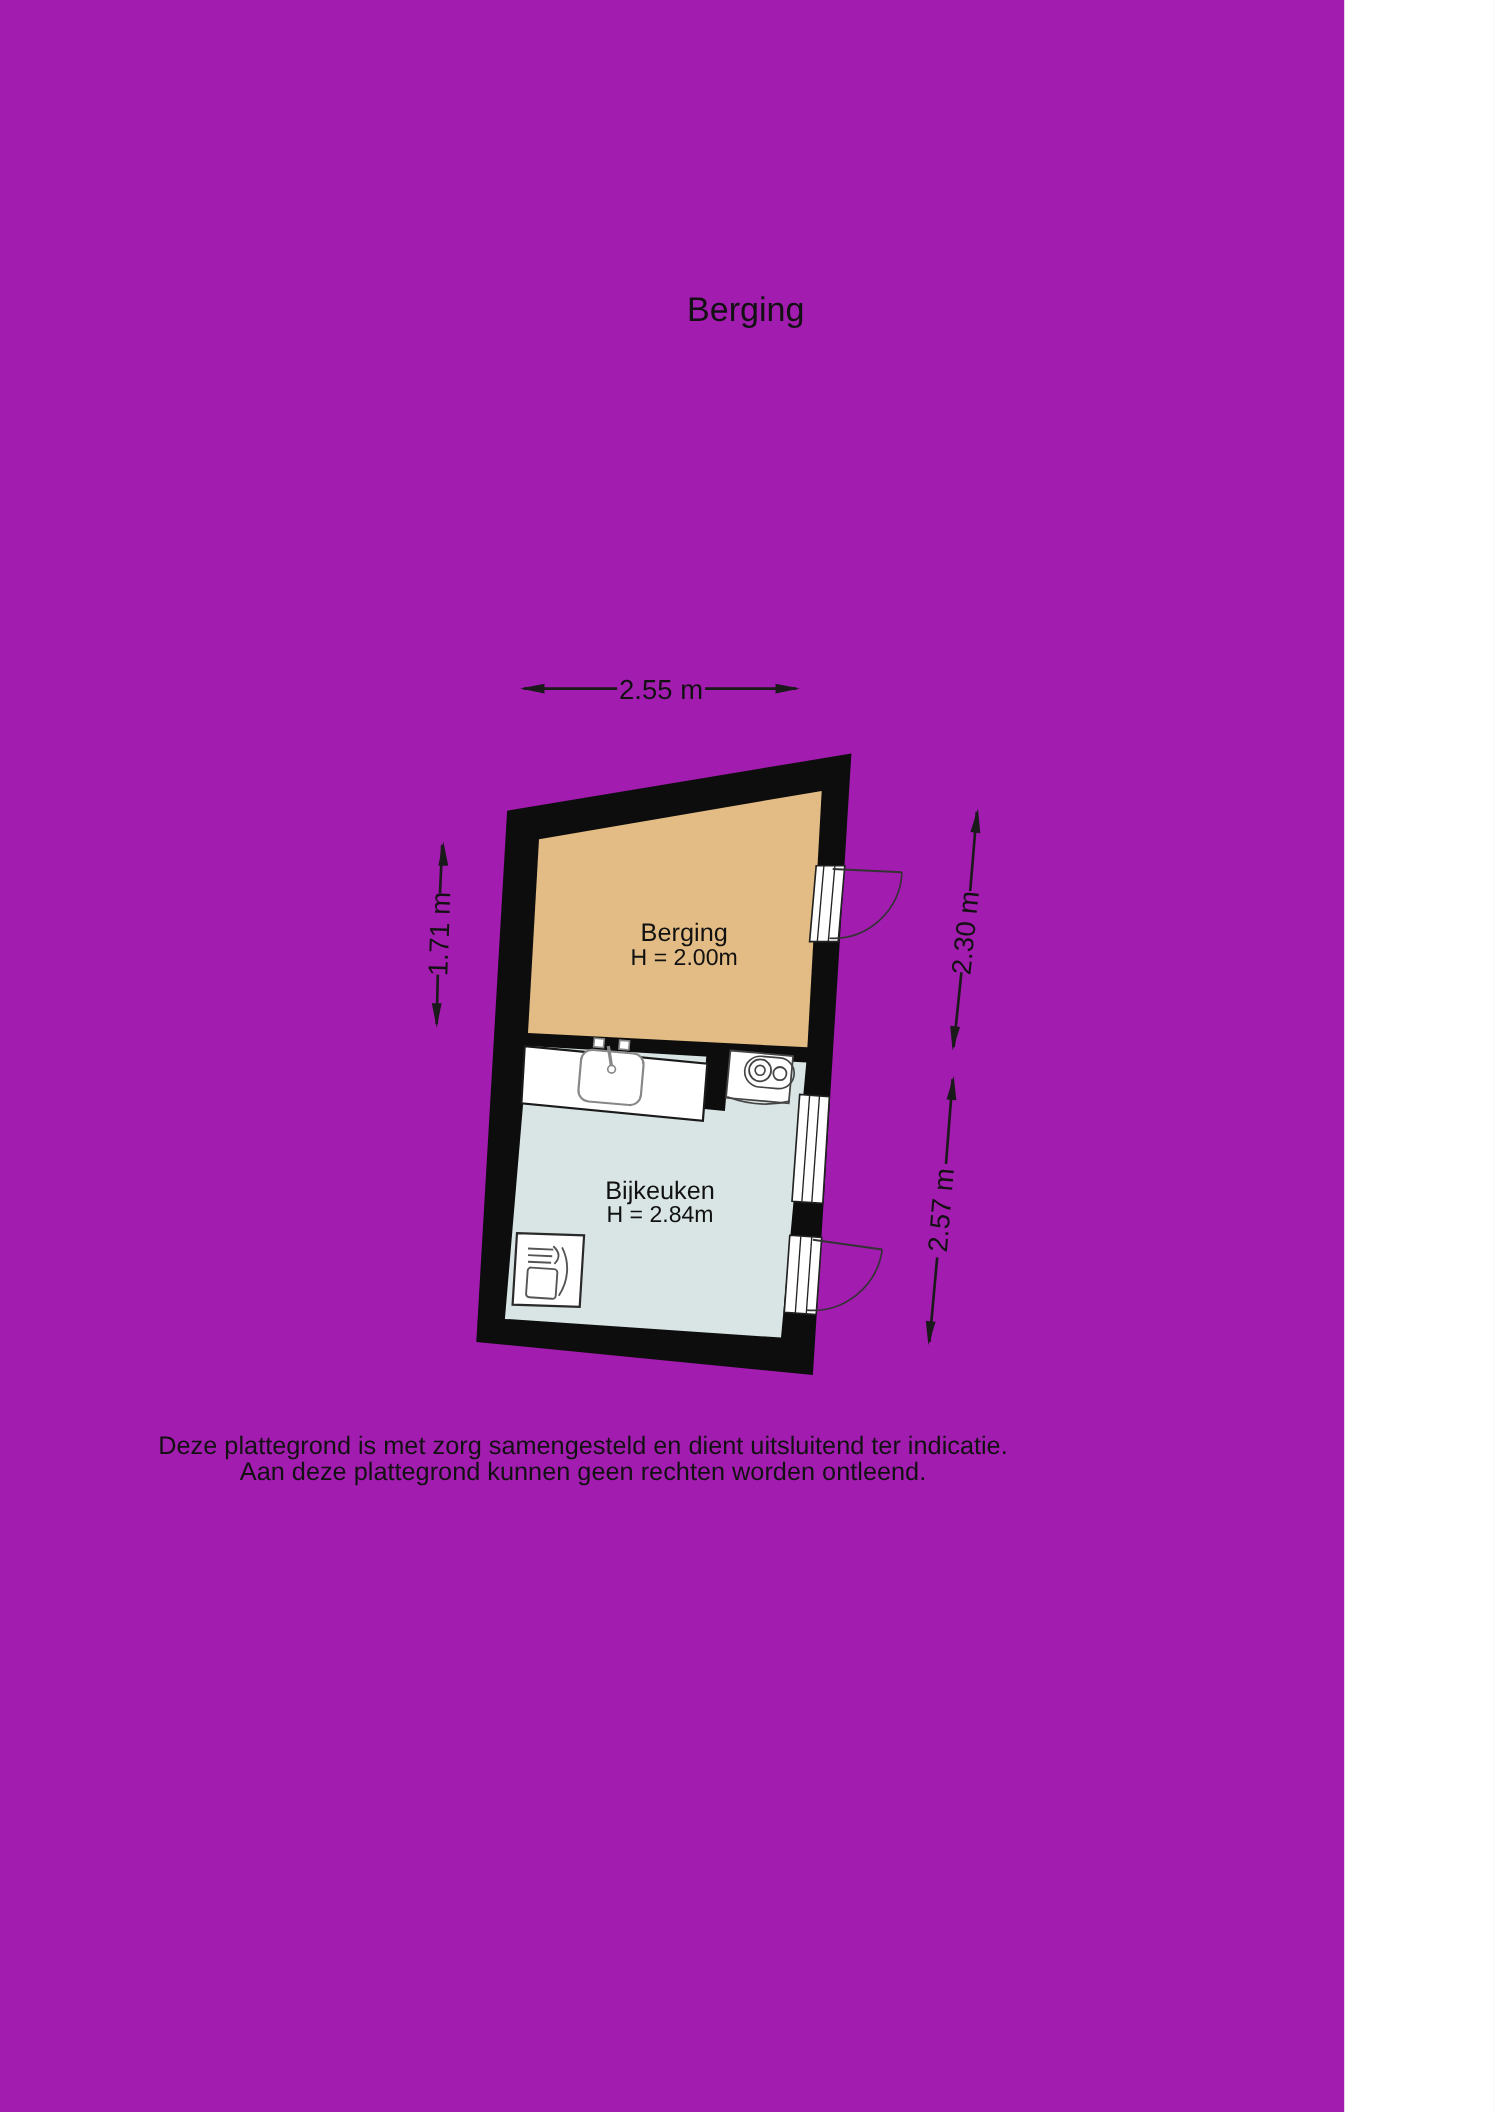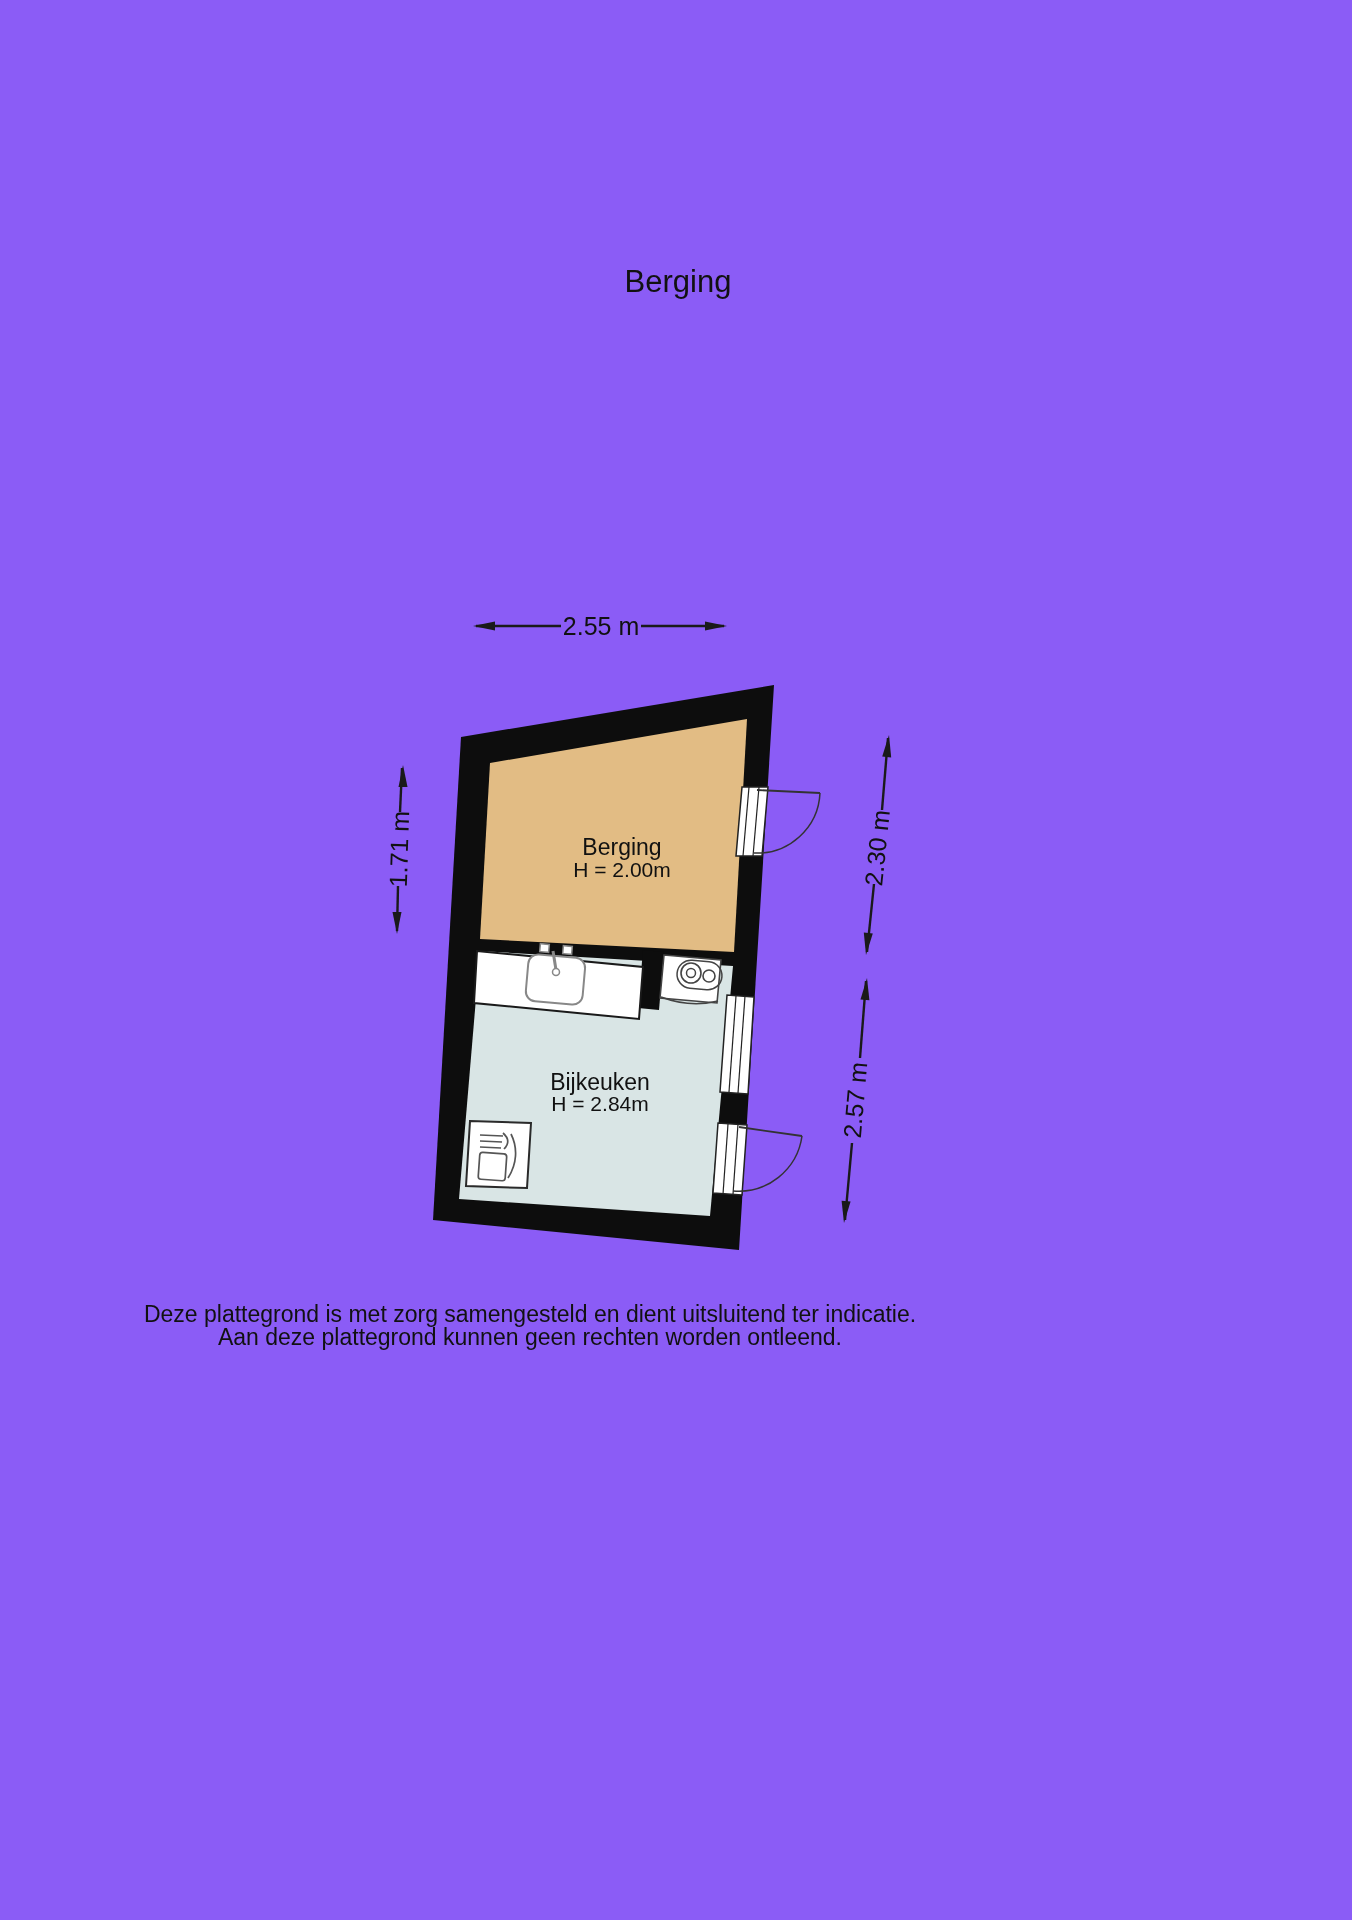--- a/index.html
+++ b/index.html
@@ -1,20 +1,20 @@
 <!DOCTYPE html>
 <html><head>
 <meta charset="utf-8">
 <style>
   html, body { margin: 0; padding: 0; background: #ffffff; }
   #page {
     position: relative;
-    width: 1352px;
+    width: 1222px;
     height: 1920px;
-    background: #8b5cf6;
+    background: #a21caf;
     font-family: "Liberation Sans", sans-serif;
     overflow: hidden;
   }
   svg text {
     font-family: "Liberation Sans", sans-serif;
     fill: #111111;
   }
   .title-text   { font-size: 31px; }
   .room-name    { font-size: 23px; }
   .room-height  { font-size: 21px; }

